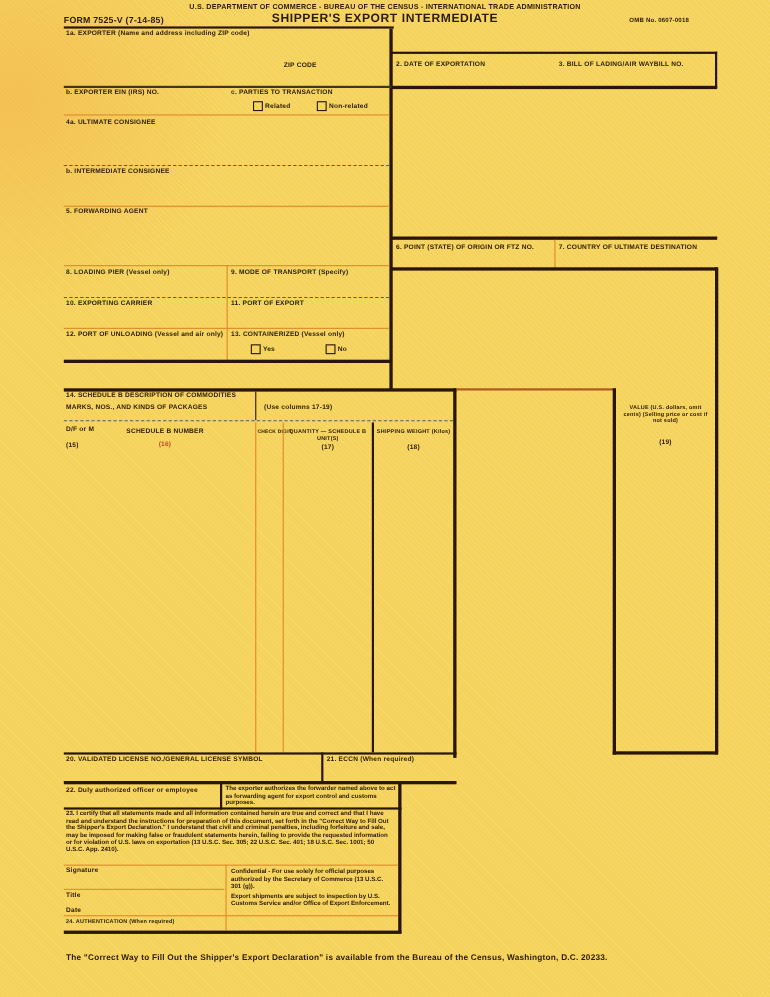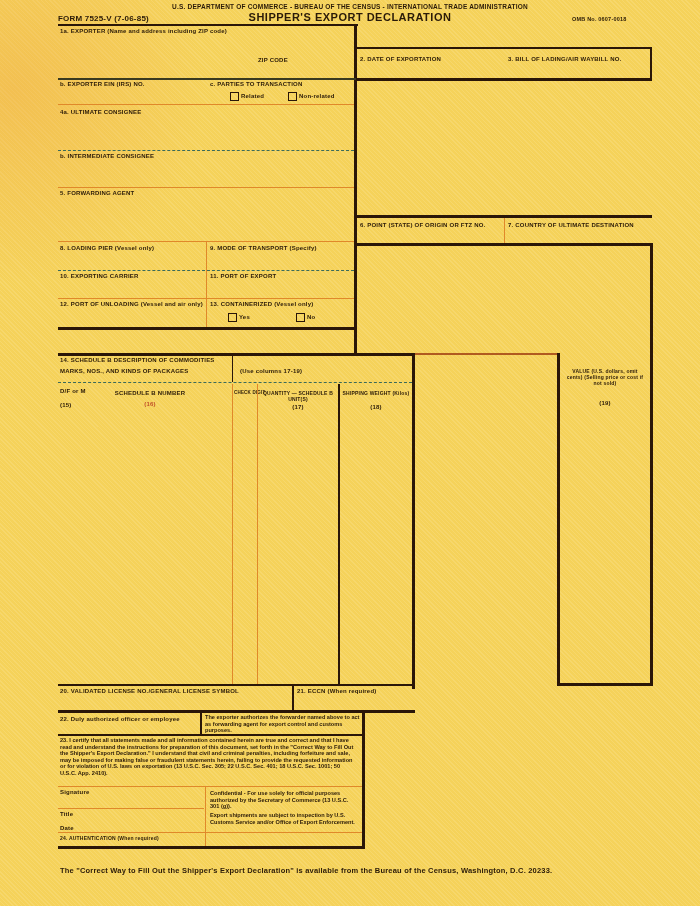--- a/index.html
+++ b/index.html
@@ -22,22 +22,22 @@
   .title { font-size:11px; font-weight:bold; letter-spacing:0.5px; }
   .cb { display:inline-block; width:7px; height:7px; border:1px solid #2a1608; vertical-align:middle; margin-right:2px; }
   .para { position:absolute; font-size:5.6px; line-height:6.6px; font-weight:bold; color:#2a1a08; }
   .footer { font-size:7.5px; font-weight:bold; }
   .center { text-align:center; }
 </style>
 </head>
 <body>
 
 <div class="lbl hdr center" style="left:150px;top:3px;width:400px;font-size:6.5px;">U.S. DEPARTMENT OF COMMERCE - BUREAU OF THE CENSUS - INTERNATIONAL TRADE ADMINISTRATION</div>
-<div class="lbl" style="left:58px;top:14px;font-size:8px;">FORM 7525-V (7-06-85)</div>
-<div class="lbl title center" style="left:200px;top:11px;width:300px;">SHIPPER'S EXPORT DECLARATION</div>
+<div class="lbl" style="left:58px;top:14px;font-size:8px;">FORM 7525-V (7-14-85)</div>
+<div class="lbl title center" style="left:200px;top:11px;width:300px;">SHIPPER'S EXPORT INTERMEDIATE</div>
 <div class="lbl" style="left:572px;top:16px;font-size:5.5px;">OMB No. 0607-0018</div>
 <div class="hl" style="left:58px;top:24px;width:300px;height:2px;"></div>
 
 <div class="lbl" style="left:60px;top:28px;">1a. EXPORTER (Name and address including ZIP code)</div>
 <div class="lbl" style="left:258px;top:57px;">ZIP CODE</div>
 <div class="vl" style="left:354px;top:26px;height:328px;"></div>
 <div class="hl" style="left:58px;top:78px;width:298px;height:2px;background:#3a3a20;"></div>
 
 <div class="lbl" style="left:60px;top:81px;">b. EXPORTER EIN (IRS) NO.</div>
 <div class="lbl" style="left:210px;top:81px;">c. PARTIES TO TRANSACTION</div>

